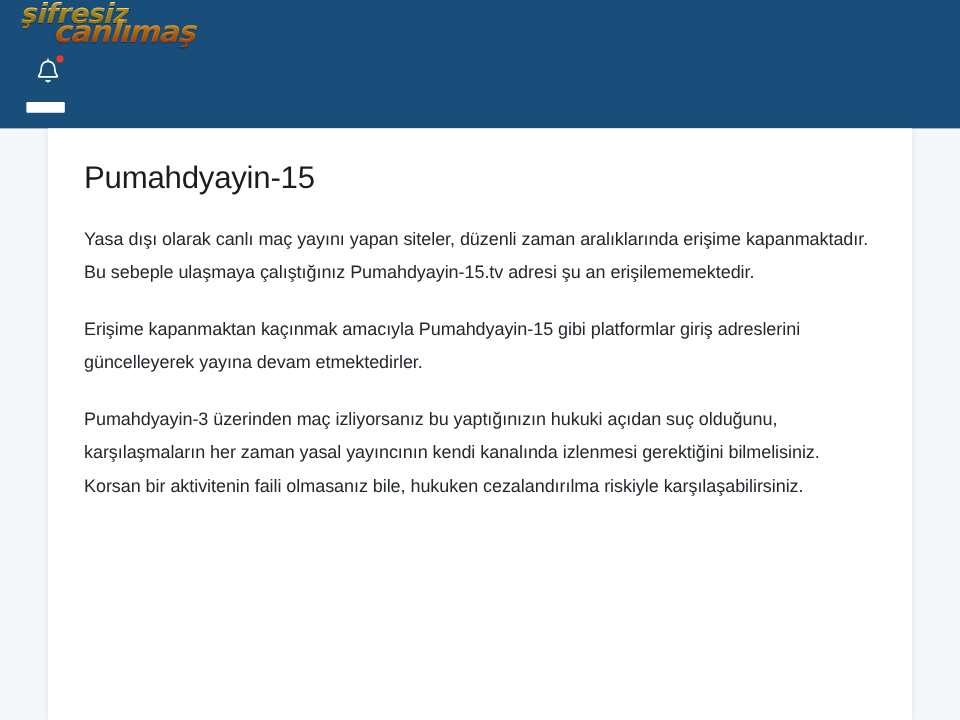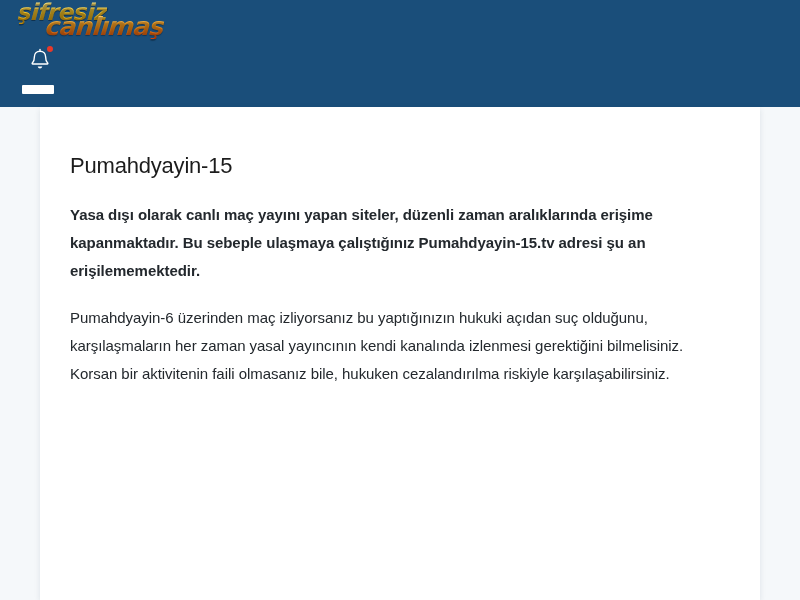--- a/index.html
+++ b/index.html
@@ -131,37 +131,37 @@
     width: 720px;
     min-height: 493px;
     background: #ffffff;
     box-shadow: 0 2px 6px rgba(17, 40, 70, 0.10);
     box-sizing: border-box;
     padding: 0 30px;
   }
 
   .page-title {
     margin: 0;
-    padding-top: 46px;
-    font-size: 22px;
+    padding-top: 26px;
+    font-size: 26px;
     font-weight: normal;
     color: #1c1c1c;
     line-height: 1.2;
     letter-spacing: -0.2px;
   }
 
   .body-paragraph {
     margin: 0;
     padding-top: 19px;
     font-size: 15px;
     line-height: 28px;
     color: #23282d;
     letter-spacing: -0.05px;
   }
-  .body-paragraph:first-of-type { padding-top: 22px; font-weight: bold; }
+  .body-paragraph:first-of-type { padding-top: 22px; }
 </style>
 </head>
 <body>
 
 <div id="app">
 
   <header class="site-header">
 
     <div class="logo-wrap">
       <span class="logo-top-shadow">şifresiz</span>
@@ -178,16 +178,17 @@
       <span class="bell-dot"></span>
     </div>
 
     <div class="header-bar"></div>
   </header>
 
   <main class="content-card">
     <h1 class="page-title">Pumahdyayin-15</h1>
 
     <p class="body-paragraph">Yasa dışı olarak canlı maç yayını yapan siteler, düzenli zaman aralıklarında erişime kapanmaktadır. Bu sebeple ulaşmaya çalıştığınız Pumahdyayin-15.tv adresi şu an erişilememektedir.</p>
-    <p class="body-paragraph">Pumahdyayin-6 üzerinden maç izliyorsanız bu yaptığınızın hukuki açıdan suç olduğunu, karşılaşmaların her zaman yasal yayıncının kendi kanalında izlenmesi gerektiğini bilmelisiniz. Korsan bir aktivitenin faili olmasanız bile, hukuken cezalandırılma riskiyle karşılaşabilirsiniz.</p>
+    <p class="body-paragraph">Erişime kapanmaktan kaçınmak amacıyla Pumahdyayin-15 gibi platformlar giriş adreslerini güncelleyerek yayına devam etmektedirler.</p>
+    <p class="body-paragraph">Pumahdyayin-3 üzerinden maç izliyorsanız bu yaptığınızın hukuki açıdan suç olduğunu, karşılaşmaların her zaman yasal yayıncının kendi kanalında izlenmesi gerektiğini bilmelisiniz. Korsan bir aktivitenin faili olmasanız bile, hukuken cezalandırılma riskiyle karşılaşabilirsiniz.</p>
   </main>
 
 </div>
 
 </body></html>

